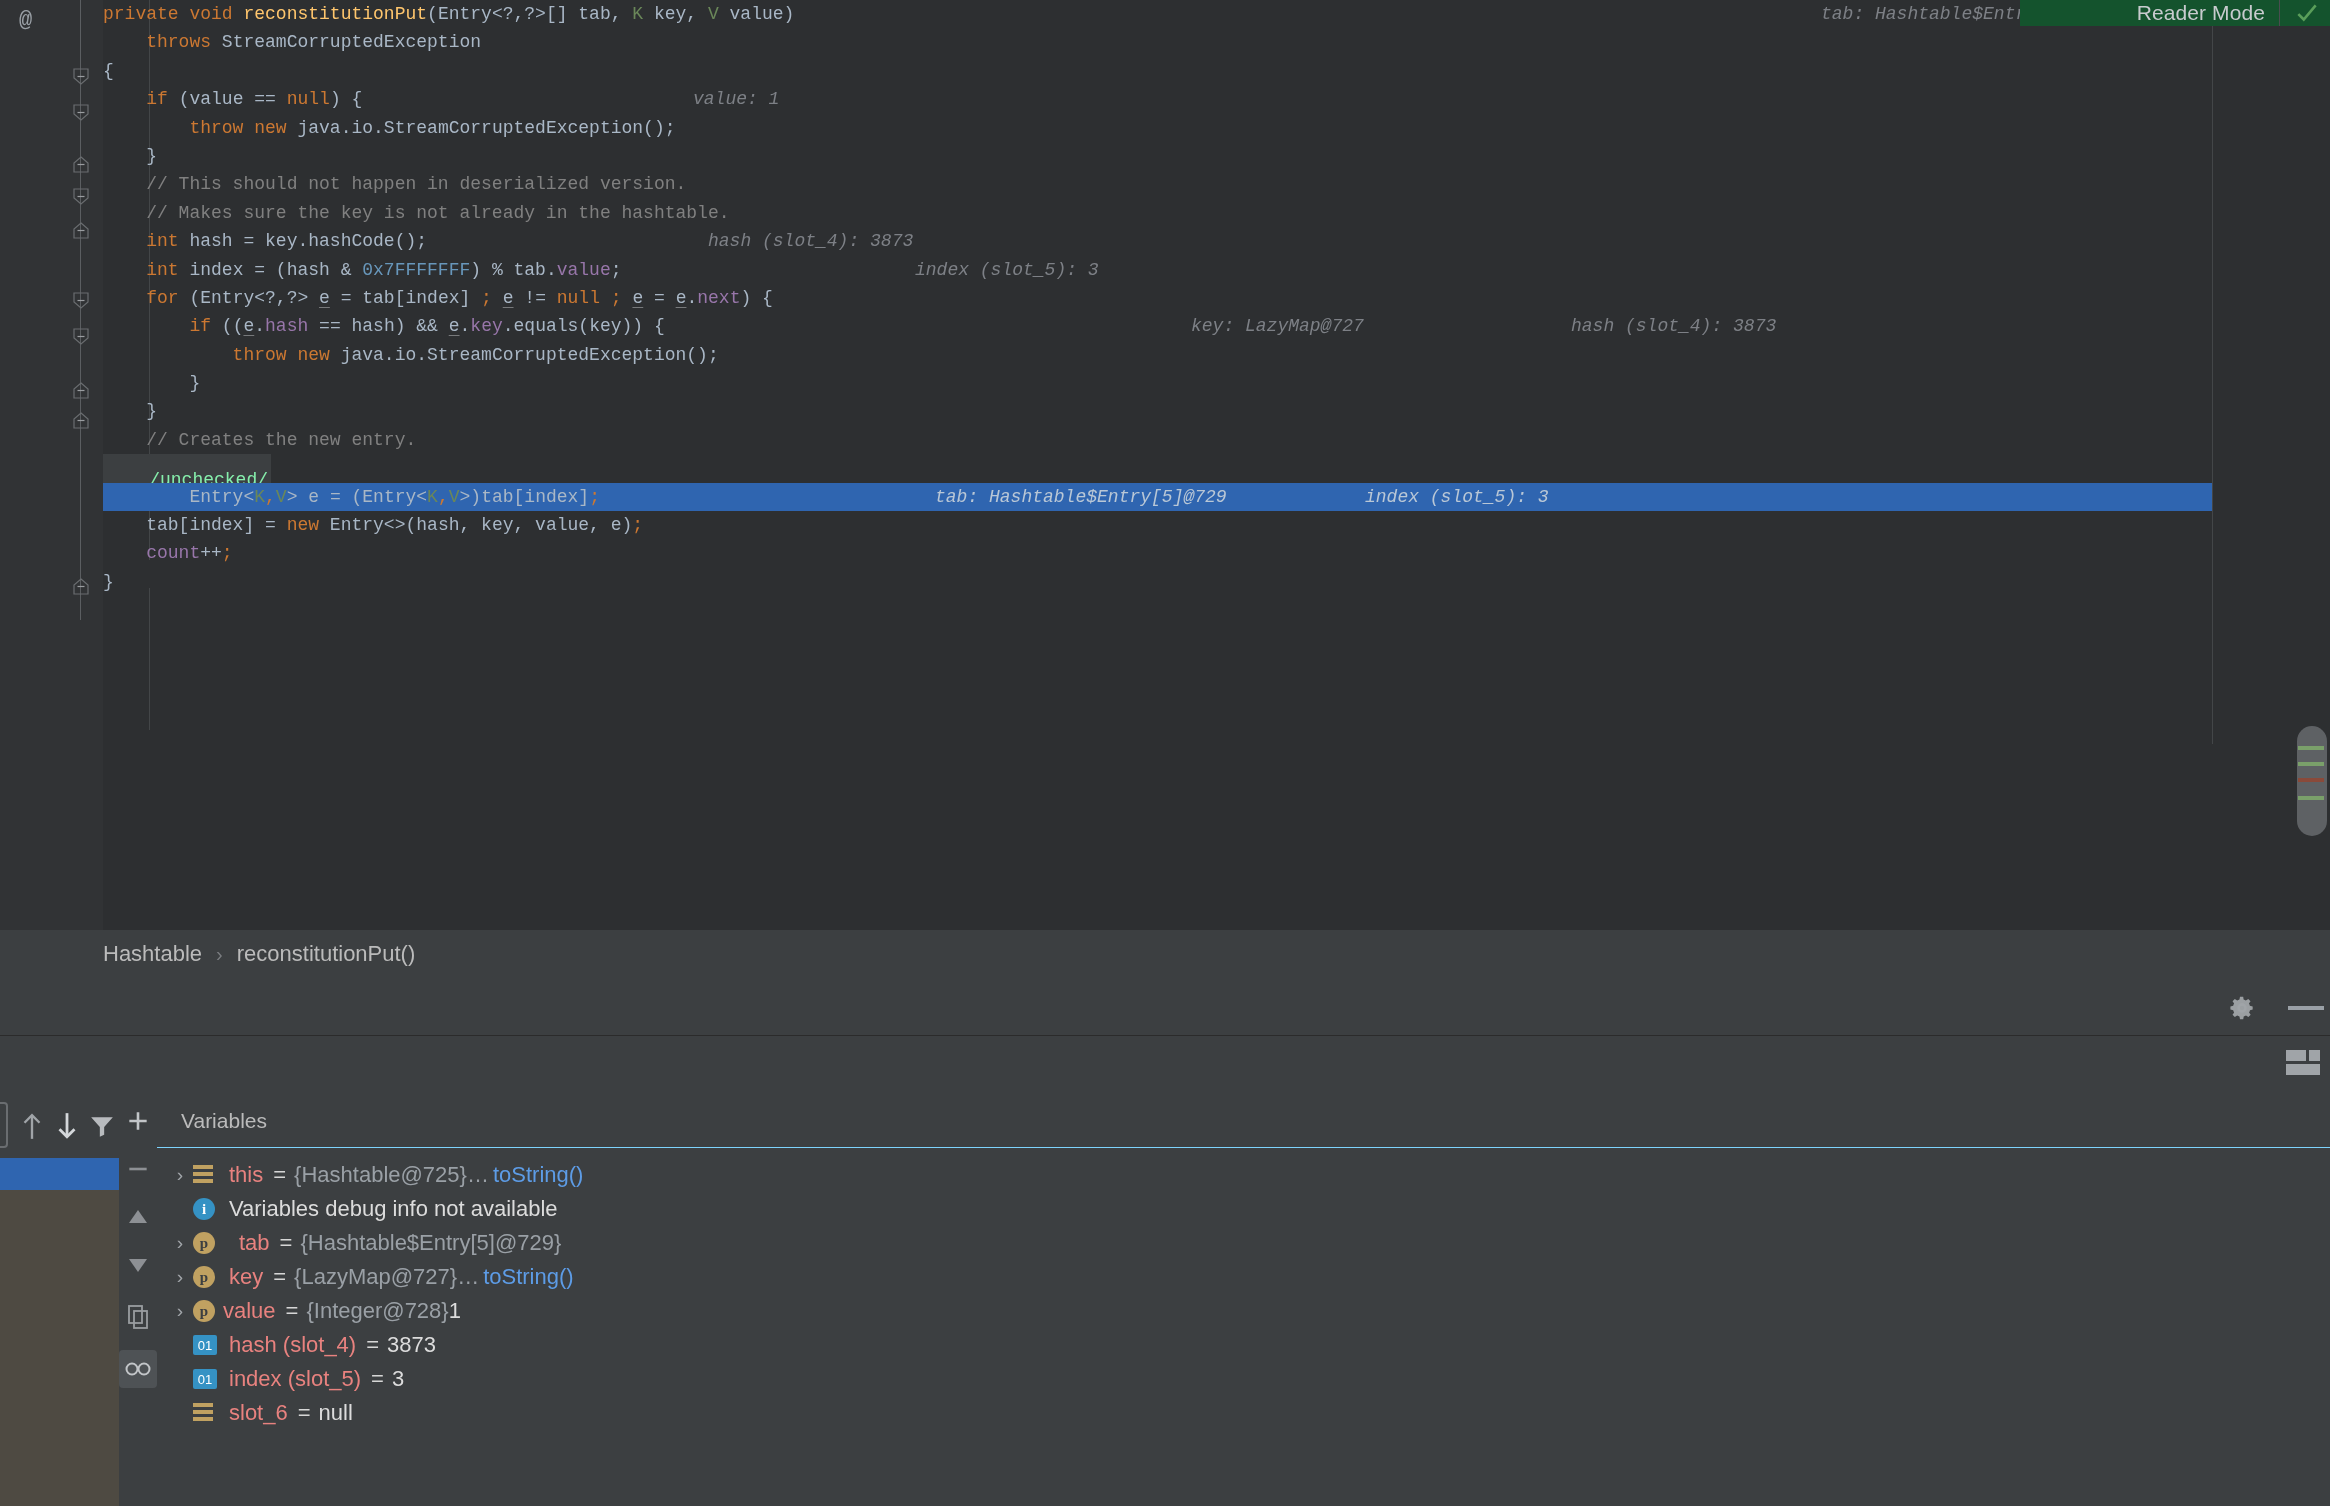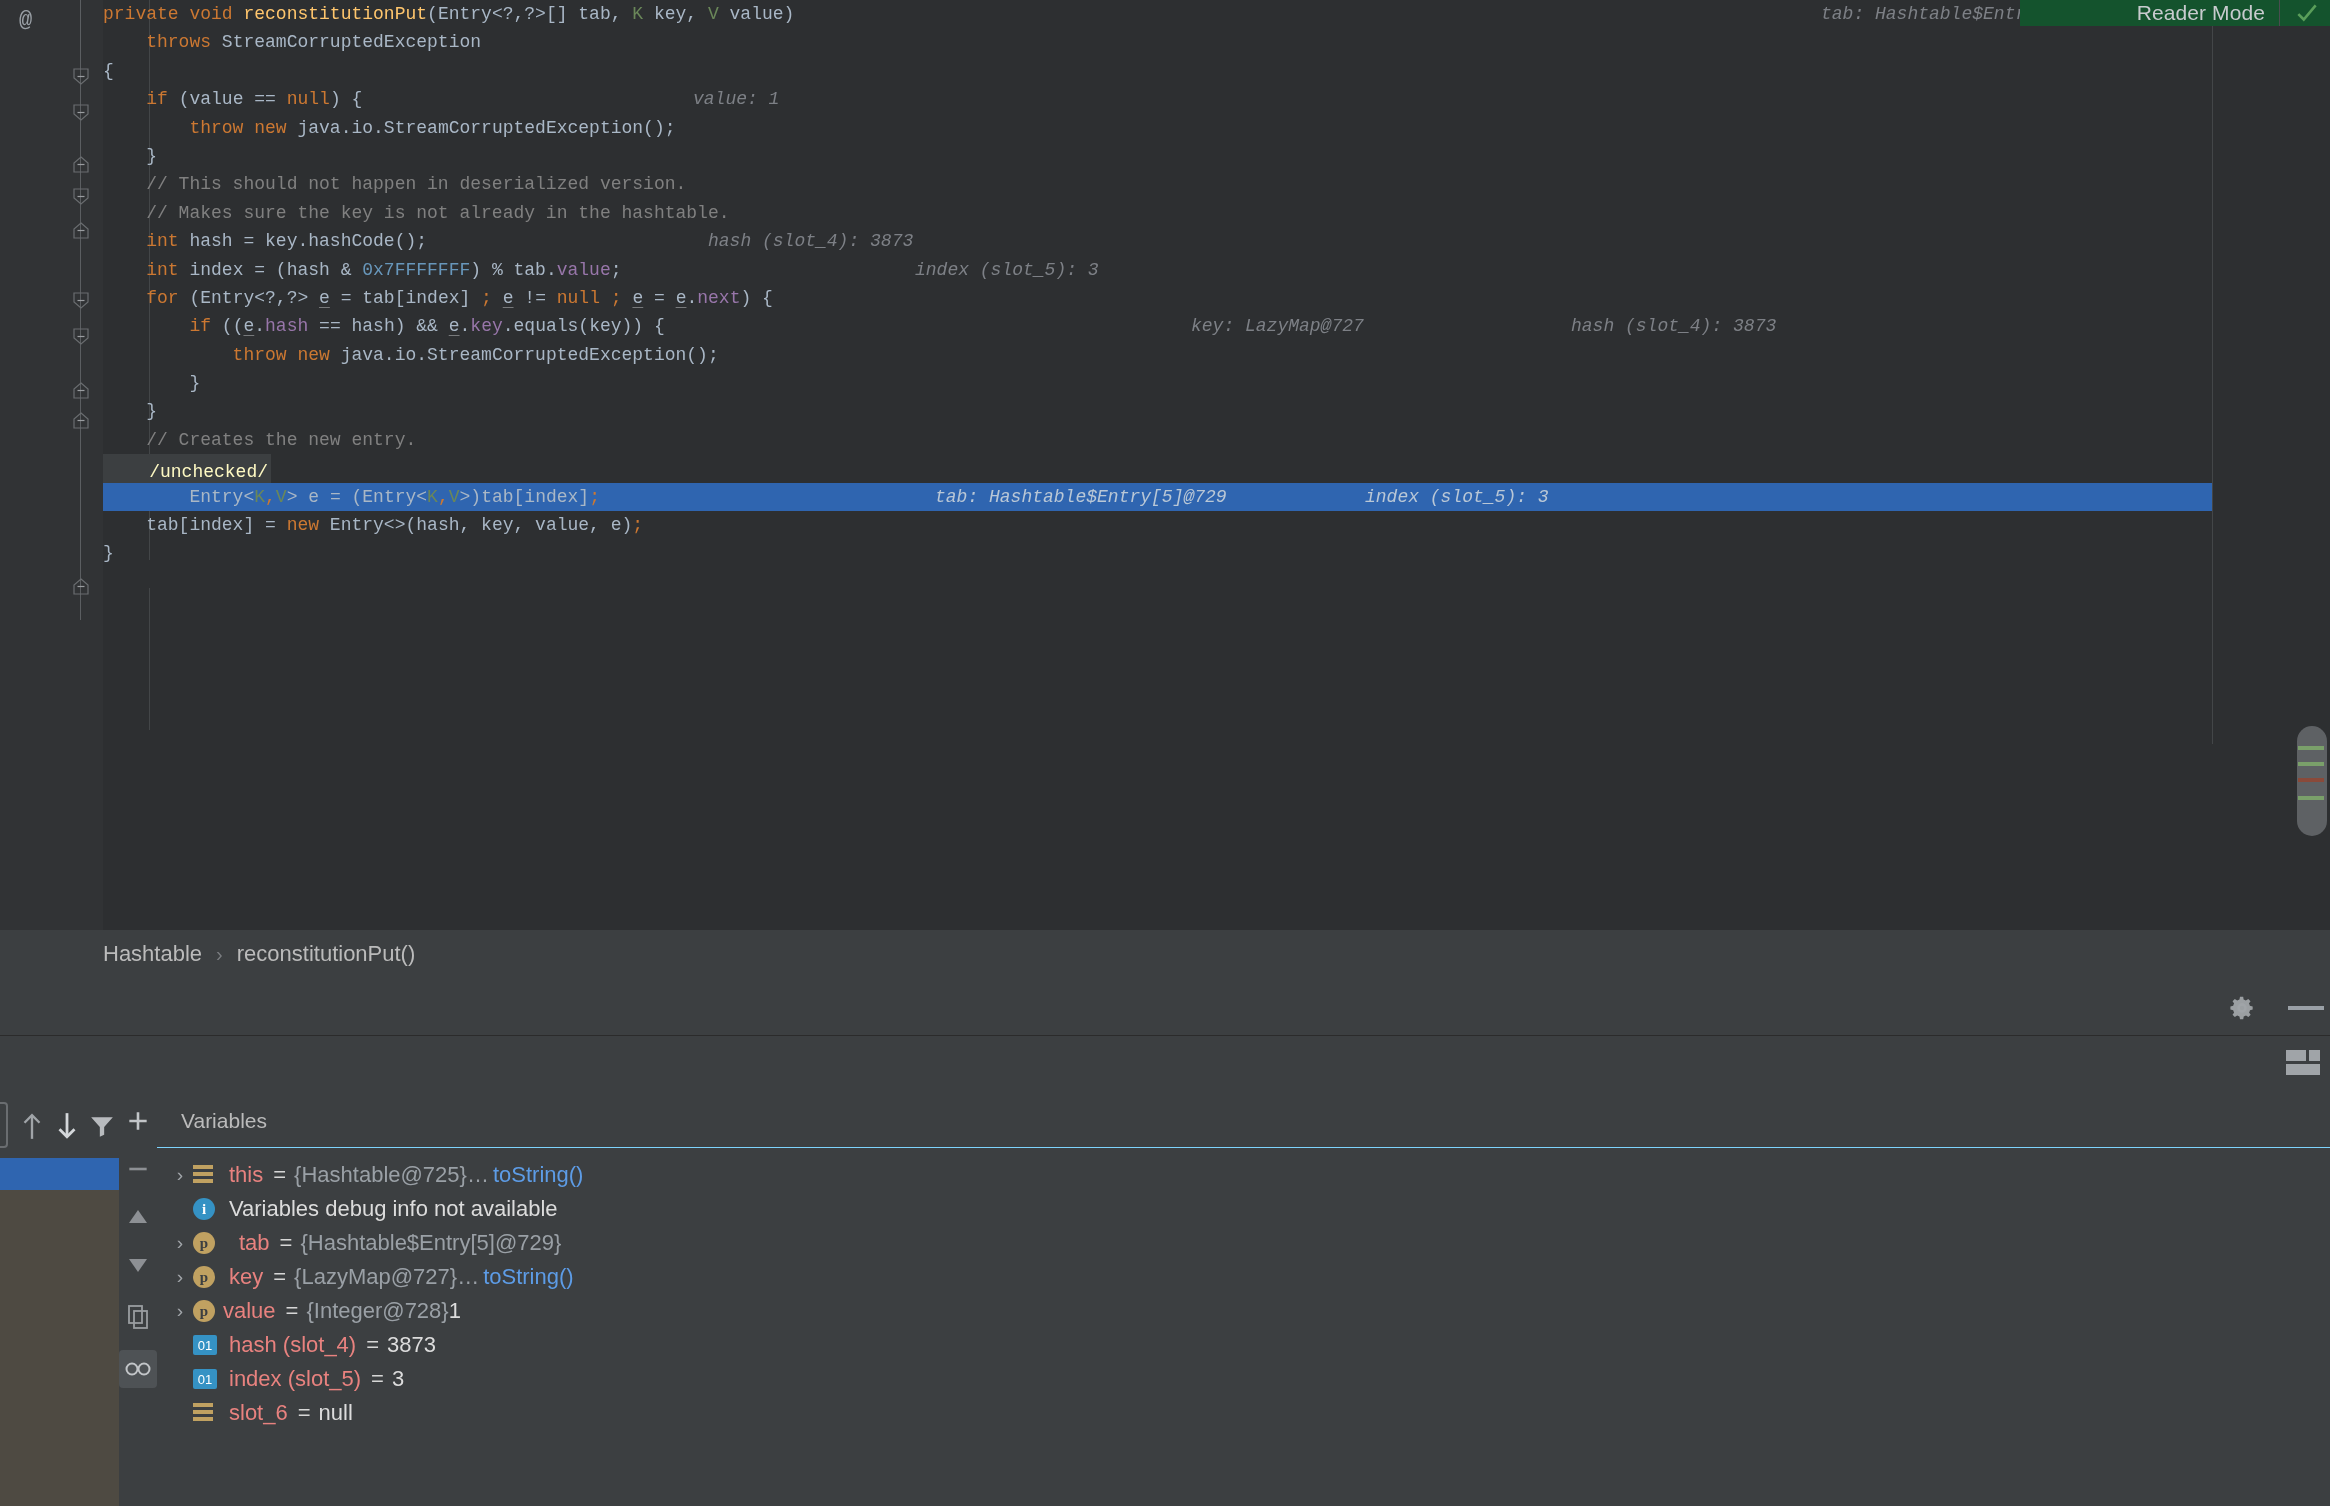--- a/index.html
+++ b/index.html
@@ -84,22 +84,22 @@
   .num  { color:#6897bb; }
   .cmt  { color:#808080; }
   .fld  { color:#9876aa; }
   .punc { color:#a9b7c6; }
   .comma{ color:#cc7832; }
   .under{ text-decoration:underline; text-decoration-color:#77797b; text-underline-offset:4px; }
   .hint {
     color:#7d8086; font-style:italic;
   }
   .unchecked-chip {
-    display:inline-block; background:#3c3f41; color:#fef9c3;
-    padding:4px 3px;
+    display:inline-block; background:#3c3f41; color:#86efac;
+    padding:12px 3px;
   }
 
   
   .minimap {
     position:absolute; right:0; top:0; width:118px; height:930px;
     background:#2d2f31;
   }
   .minimap-sep {
     position:absolute; left:0; top:0; width:1px; height:744px; background:#434648;
   }
@@ -320,20 +320,21 @@
           <div class="cline"><span class="kw">    int </span><span class="punc">index = (hash &amp; </span><span class="num">0x7FFFFFFF</span><span class="punc">) % tab.</span><span class="fld">value</span><span class="punc">;</span><span class="hint" style="position: absolute; left: 812px; top: 0px;">index (slot_5): 3</span></div>
           <div class="cline"><span class="kw">    for </span><span class="punc">(Entry&lt;?,?&gt; </span><span class="under">e</span><span class="punc"> = tab[index] </span><span class="comma">;</span><span class="punc"> </span><span class="under">e</span><span class="punc"> </span><span class="punc">!=</span><span class="punc"> </span><span class="kw">null</span><span class="punc"> </span><span class="comma">;</span><span class="punc"> </span><span class="under">e</span><span class="punc"> = </span><span class="under">e</span><span class="punc">.</span><span class="fld">next</span><span class="punc">) {</span></div>
           <div class="cline"><span class="kw">        if </span><span class="punc">((</span><span class="under">e</span><span class="punc">.</span><span class="fld">hash</span><span class="punc"> == hash) &amp;&amp; </span><span class="under">e</span><span class="punc">.</span><span class="fld">key</span><span class="punc">.equals(key)) {</span><span class="hint" style="position: absolute; left: 1088px; top: 0px;">key: LazyMap@727</span><span class="hint" style="position: absolute; left: 1468px; top: 0px;">hash (slot_4): 3873</span></div>
           <div class="cline"><span class="kw">            throw </span><span class="kw">new </span><span class="typ">java.io.StreamCorruptedException();</span></div>
           <div class="cline"><span class="punc">        }</span></div>
           <div class="cline"><span class="punc">    }</span></div>
           <div class="cline"><span class="cmt">    // Creates the new entry.</span></div>
           <div class="cline"><span class="unchecked-chip">    /unchecked/</span></div>
           <div class="cline sel"><span class="punc">        Entry&lt;</span><span class="genk">K</span><span class="comma">,</span><span class="genv">V</span><span class="punc">&gt; e = (Entry&lt;</span><span class="genk">K</span><span class="comma">,</span><span class="genv">V</span><span class="punc">&gt;)tab[index]</span><span class="comma">;</span><span class="hint" style="position: absolute; left: 832px; top: 0px;">tab: Hashtable$Entry[5]@729</span><span class="hint" style="position: absolute; left: 1262px; top: 0px;">index (slot_5): 3</span></div>
           <div class="cline"><span class="punc">    tab[index] = </span><span class="kw">new </span><span class="punc">Entry&lt;&gt;(hash, key, value, e)</span><span class="comma">;</span></div>
+          <div class="cline"><span class="fld">    count</span><span class="punc">++</span><span class="comma">;</span></div>
           <div class="cline"><span class="punc">}</span></div>
         </div>
     </div>
 
     <div class="minimap">
       <div class="minimap-sep"></div>
       <div class="mm-thumb"></div>
       <div class="mm-mark" style="top:746px;background:#7aa06a;"></div>
       <div class="mm-mark" style="top:762px;background:#7aa06a;"></div>
       <div class="mm-mark" style="top:778px;background:#8a4a3a;"></div>

